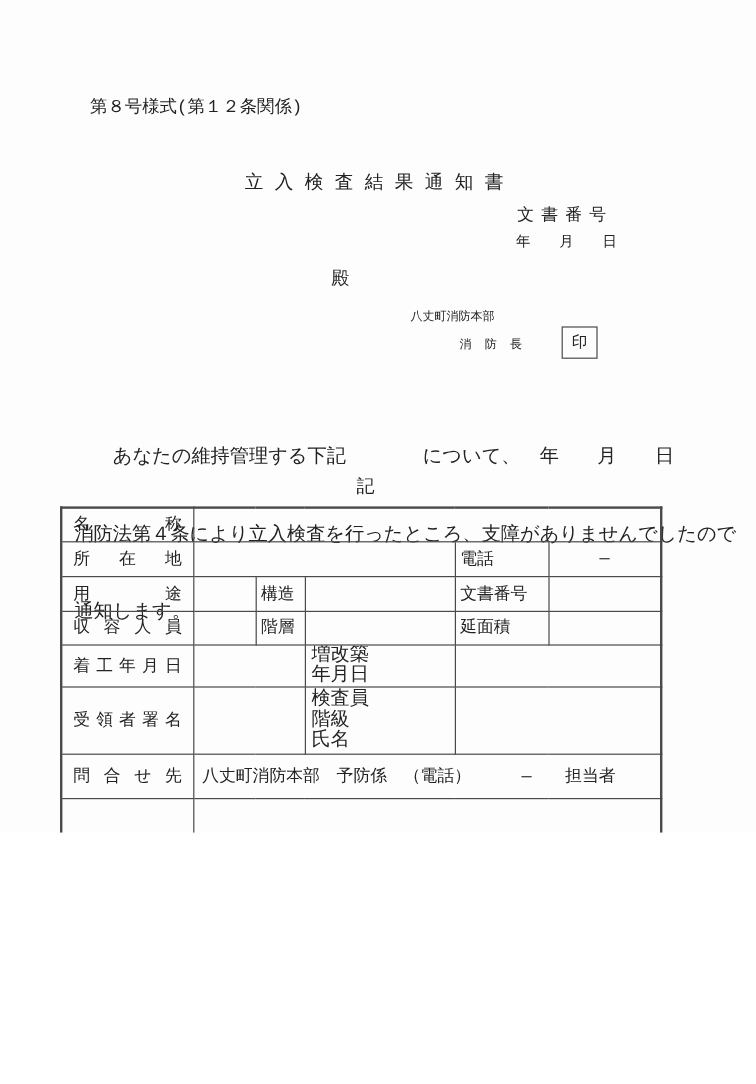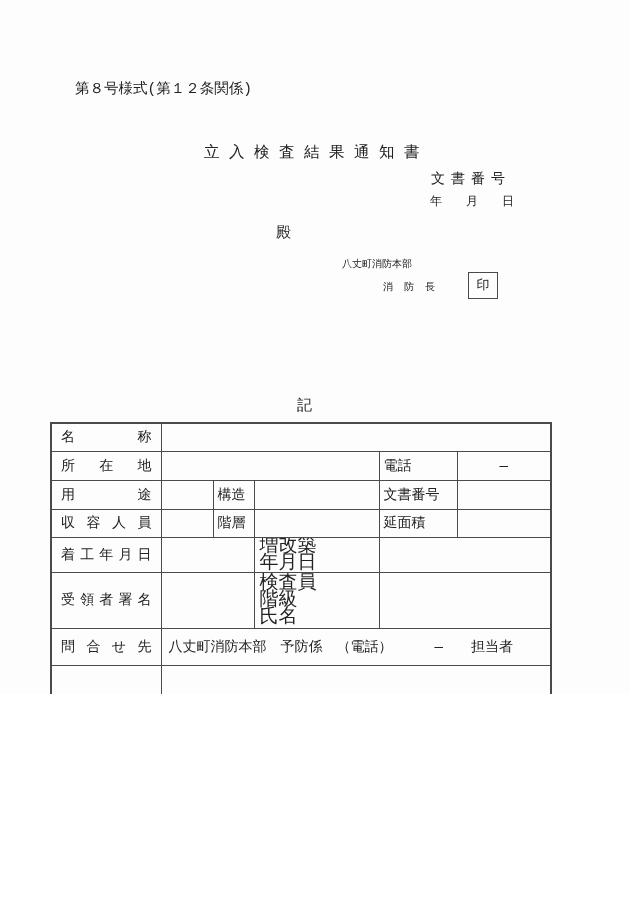--- a/index.html
+++ b/index.html
@@ -42,21 +42,21 @@
   }
   table.form-table td {
     border: 1px solid #4a4a4a;
     padding: 0;
     font-size: 14px;
     color: #222222;
     overflow: hidden;
     vertical-align: middle;
   }
   .char-justify { display: flex; justify-content: space-between; padding: 0 9px; }
-  .sub-lbl   { padding-left: 5px; white-space: pre-line; line-height: 17px; font-size: 19px; }
+  .sub-lbl   { padding-left: 5px; white-space: pre-line; line-height: 17px; font-size: 16px; }
   .plain-lbl { padding-left: 4px; font-size: 14px; }
   .dash-center { text-align: center; }
   .contact-text { padding-left: 7px; font-size: 14px; white-space: pre; }
 </style>
 </head>
 <body>
 
 <div class="page">
 
   <div class="abs form-number">第８号様式(第１２条関係)</div>
@@ -70,20 +70,25 @@
   <div class="abs addressee">殿</div>
 
   <div class="abs sender-org">八丈町消防本部</div>
 
   <div class="abs sender-title">消防長</div>
 
   <div class="abs seal-box">
     <span>印</span>
   </div>
 
+  <div class="abs body-par">
+    <div>　　あなたの維持管理する下記　　　　について、　年　　月　　日</div>
+    <div>消防法第４条により立入検査を行ったところ、支障がありませんでしたので</div>
+    <div>通知します。</div>
+  </div>
 
   <div class="abs record-mark">記</div>
 
   <table class="form-table">
     <colgroup>
       <col style="width:110px">
         <col style="width:52px">
         <col style="width:41px">
       <col style="width:125px">
         <col style="width:78px">

